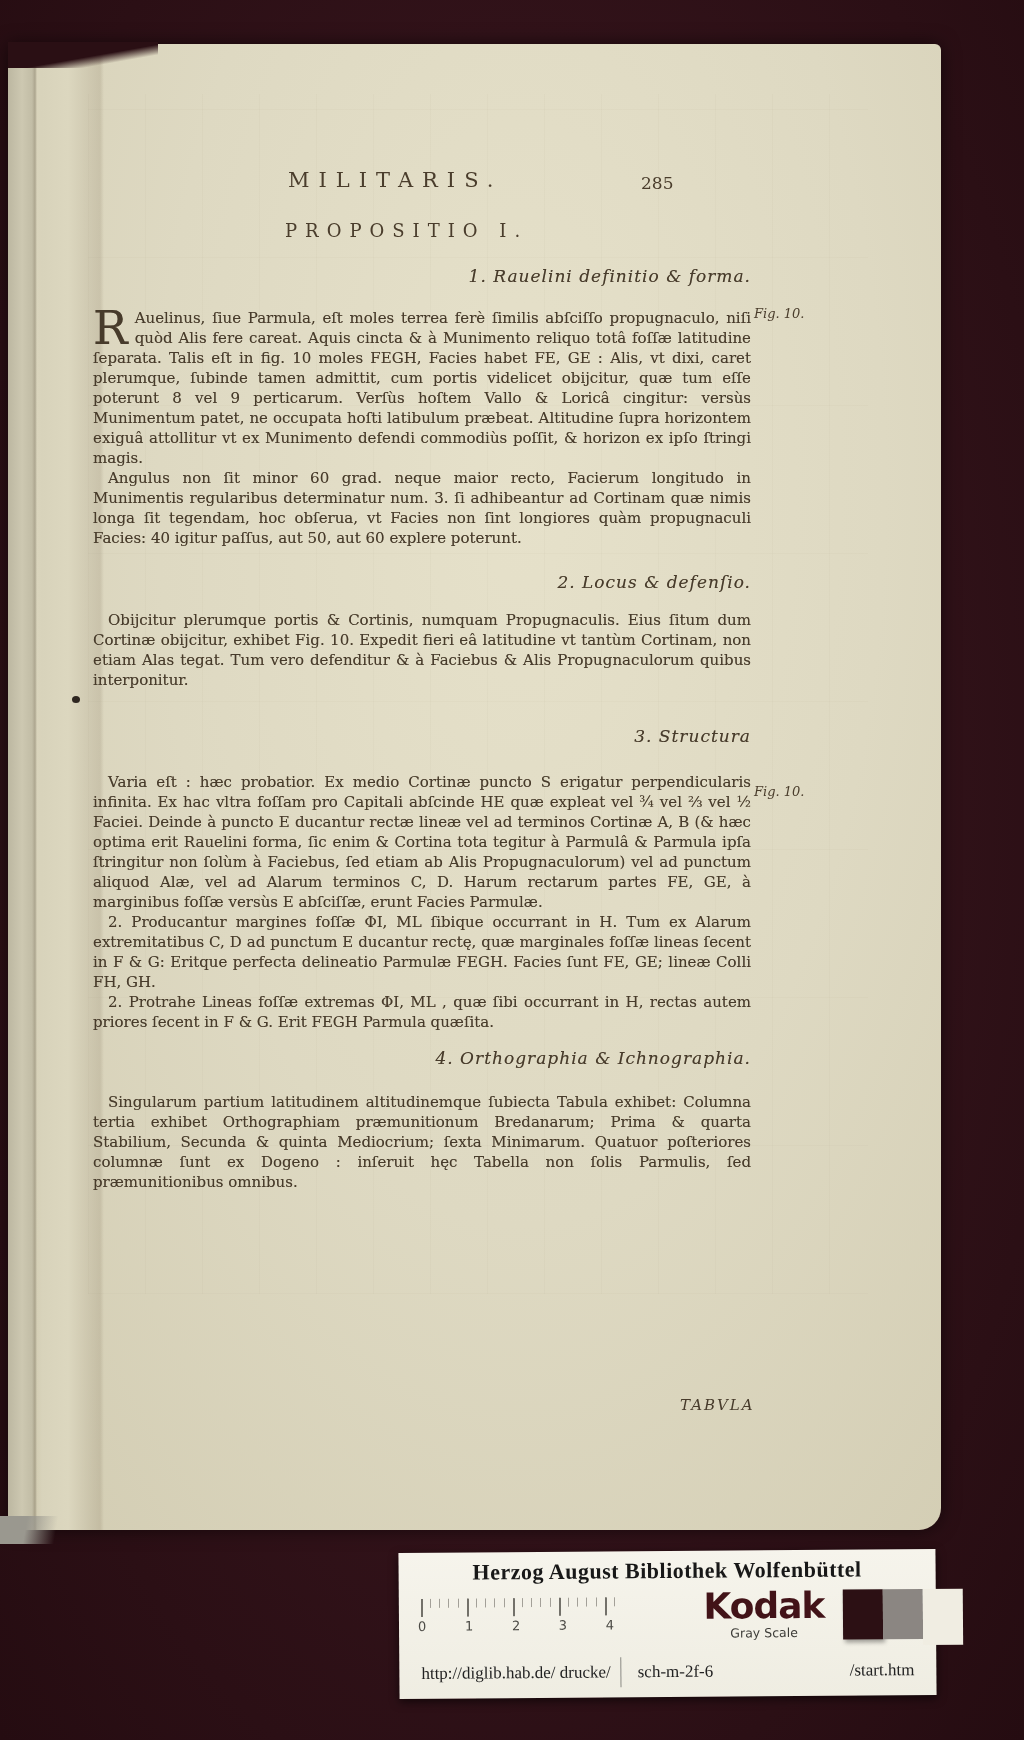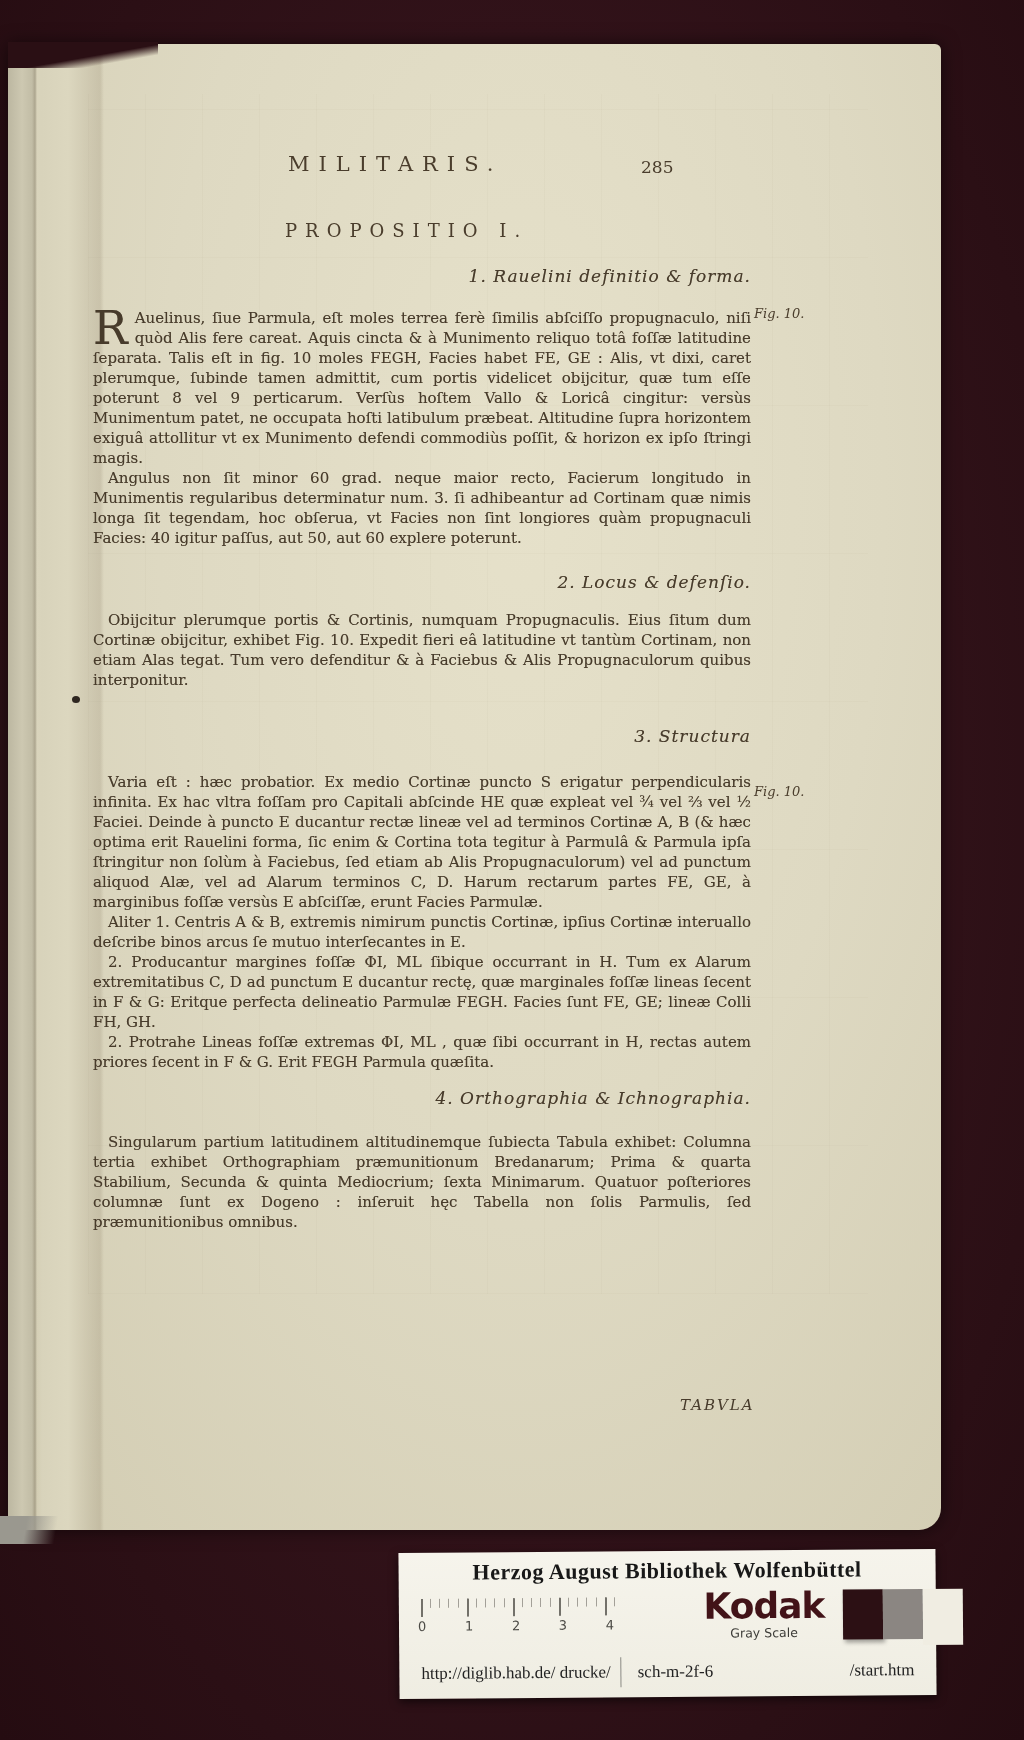--- a/index.html
+++ b/index.html
@@ -33,21 +33,21 @@
   }
   
   .showthrough{
     position:absolute;left:80px;top:50px;width:780px;height:1200px;opacity:0.55;
     background-image:
       repeating-linear-gradient(90deg, rgba(120,108,80,0.07) 0 1px, transparent 1px 57px),
       repeating-linear-gradient(0deg, rgba(120,108,80,0.05) 0 1px, transparent 1px 148px);
   }
   .ink{color:#45392a;}
   
-  .running-head{position:absolute;left:85px;top:108px;width:658px;height:30px;}
+  .running-head{position:absolute;left:85px;top:124px;width:658px;height:30px;}
   .running-title{
     position:absolute;left:195px;top:0;font-size:21px;letter-spacing:9px;color:#4a3d2c;
   }
   .folio{position:absolute;left:548px;top:5px;font-size:17px;color:#4a3d2c;text-align:right;}
   .proposition{
     position:absolute;left:245px;top:176px;font-size:18px;letter-spacing:8px;color:#4a3d2c;margin-left:32px;
   }
   
   .content{
     position:absolute;left:85px;top:222px;width:658px;
@@ -150,21 +150,20 @@
     <div class="content">
       <h3 class="sec s1">1.  Rauelini definitio &amp; forma.</h3>
       <p><span class="dropcap">R</span><span>Auelinus, ſiue Parmula, eſt moles terrea ferè ſimilis abſciſſo propugnaculo, niſi quòd Alis fere careat. Aquis cincta &amp; à Munimento reliquo totâ foſſæ latitudine ſeparata. Talis eſt in fig. 10 moles FEGH, Facies habet FE, GE : Alis, vt dixi, caret plerumque, ſubinde tamen admittit, cum portis videlicet obijcitur, quæ tum eſſe poterunt 8 vel 9 perticarum. Verſùs hoſtem Vallo &amp; Loricâ cingitur: versùs Munimentum patet, ne occupata hoſti latibulum præbeat. Altitudine ſupra horizontem exiguâ attollitur vt ex Munimento defendi commodiùs poſſit, &amp; horizon ex ipſo ſtringi magis.</span></p>
       <p class="ind">Angulus non ſit minor 60 grad. neque maior recto, Facierum longitudo in Munimentis regularibus determinatur num. 3. ſi adhibeantur ad Cortinam quæ nimis longa ſit tegendam, hoc obſerua, vt Facies non ſint longiores quàm propugnaculi Facies: 40 igitur paſſus, aut 50, aut 60 explere poterunt.</p>
 
       <h3 class="sec s2">2.  Locus &amp; defenſio.</h3>
       <p class="ind">Obijcitur plerumque portis &amp; Cortinis, numquam Propugnaculis. Eius ſitum dum Cortinæ obijcitur, exhibet Fig. 10. Expedit fieri eâ latitudine vt tantùm Cortinam, non etiam Alas tegat. Tum vero defenditur &amp; à Faciebus &amp; Alis Propugnaculorum quibus interponitur.</p>
 
       <h3 class="sec s3">3.  Structura</h3>
       <p class="ind">Varia eſt : hæc probatior. Ex medio Cortinæ puncto S erigatur perpendicularis infinita. Ex hac vltra foſſam pro Capitali abſcinde HE quæ expleat vel ¾ vel ⅔ vel ½ Faciei. Deinde à puncto E ducantur rectæ lineæ vel ad terminos Cortinæ A, B (&amp; hæc optima erit Rauelini forma, ſic enim &amp; Cortina tota tegitur à Parmulâ &amp; Parmula ipſa ſtringitur non ſolùm à Faciebus, ſed etiam ab Alis Propugnaculorum) vel ad punctum aliquod Alæ, vel ad Alarum terminos C, D. Harum rectarum partes FE, GE, à marginibus foſſæ versùs E abſciſſæ, erunt Facies Parmulæ.</p>
-      <p class="ind">Aliter 1.  Centris A &amp; B, extremis nimirum punctis Cortinæ, ipſius Cortinæ interuallo deſcribe binos arcus ſe mutuo interſecantes in E.</p>
       <p class="ind">2.  Producantur margines foſſæ ΦI, ML ſibique occurrant in H. Tum ex Alarum extremitatibus C, D ad punctum E ducantur rectę, quæ marginales foſſæ lineas ſecent in F &amp; G: Eritque perfecta delineatio Parmulæ FEGH. Facies ſunt FE, GE; lineæ Colli FH, GH.</p>
       <p class="ind">2.  Protrahe Lineas foſſæ extremas ΦI, ML , quæ ſibi occurrant in H, rectas autem priores ſecent in F &amp; G. Erit FEGH Parmula quæſita.</p>
 
       <h3 class="sec s4">4.  Orthographia &amp; Ichnographia.</h3>
       <p class="ind">Singularum partium latitudinem altitudinemque ſubiecta Tabula exhibet: Columna tertia exhibet Orthographiam præmunitionum Bredanarum; Prima &amp; quarta Stabilium, Secunda &amp; quinta Mediocrium; ſexta Minimarum. Quatuor poſteriores columnæ ſunt ex Dogeno : inſeruit hęc Tabella non ſolis Parmulis, ſed præmunitionibus omnibus.</p>
     </div>
 
     <div class="margin-note mn1">Fig. 10.</div>
     <div class="margin-note mn2">Fig. 10.</div>
 

